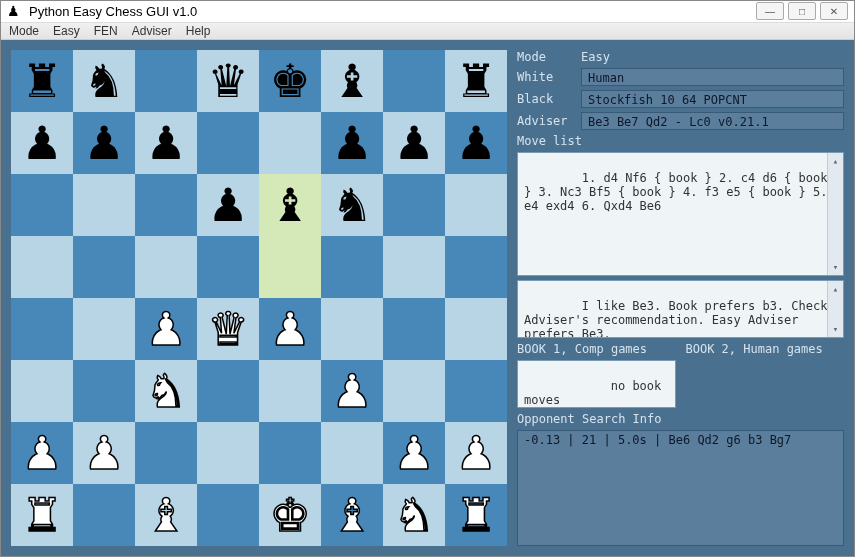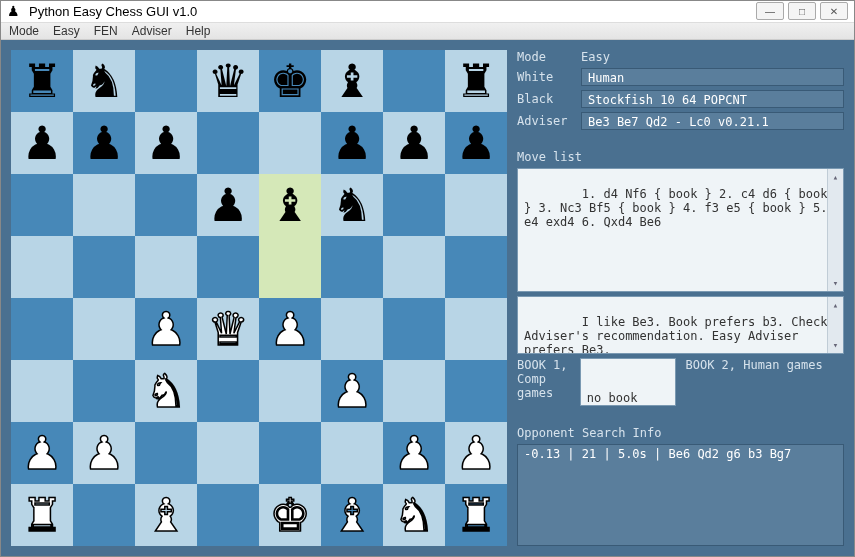--- a/index.html
+++ b/index.html
@@ -16,29 +16,29 @@
 .board { width: 496px; height: 496px; display: grid; grid-template-columns: repeat(8,1fr); grid-template-rows: repeat(8,1fr); }
 .sq { display: flex; align-items: center; justify-content: center; font-size: 46px; line-height: 1; }
 .light { background: #b8d5e6; }
 .dark { background: #4788b8; }
 .hl { background: #d5e8b8 !important; }
 .piece.white { color: #fff; -webkit-text-stroke: 1.5px #000; text-shadow: 0 0 1px #000; }
 .piece.black { color: #000; }
 .panel { flex: 1; display: flex; flex-direction: column; gap: 4px; color: #d6e2ec; font-family: Consolas, monospace; font-size: 12px; }
 .row { display: flex; align-items: center; gap: 8px; }
 .row .lbl { width: 56px; }
-.field { flex: 1; background: #5a7e9c; border: 1px solid #395a76; padding: 2px 6px; color: #ffffff; font-family: Consolas, monospace; height: 18px; }
-.section-label { margin-top: 16px; }
+.field { flex: 1; background: #5a7e9c; border: 1px solid #395a76; padding: 2px 6px; color: #0f172a; font-family: Consolas, monospace; height: 18px; }
+.section-label { margin-top: 0; }
 .textarea { background: #eff4f7; color: #333; border: 1px solid #7a99b2; padding: 4px 6px; font-family: Consolas, monospace; font-size: 12px; position: relative; overflow: hidden; white-space: pre-wrap; }
 .scroll-track { position: absolute; right: 0; top: 0; bottom: 0; width: 16px; background: #e2e9ef; border-left: 1px solid #c0ccd6; display: flex; flex-direction: column; justify-content: space-between; }
 .scroll-arrow { height: 16px; display: flex; align-items: center; justify-content: center; font-size: 9px; color: #667; cursor: pointer; }
 .ml { height: 124px; }
 .cm { height: 58px; }
 .books { display: flex; gap: 10px; }
-.bookcol { flex: 1; display: flex; gap: 4px; }
+.bookcol { flex: 1; display: flex; flex-direction: column; gap: 4px; }
 .bookbox { height: 48px; }
 </style>
 </head>
 <body>
 
 <div class="window">
   <div class="titlebar">
     <span class="icon">♟</span>
     <span class="title">Python Easy Chess GUI v1.0</span>
     <div class="winbtns">

